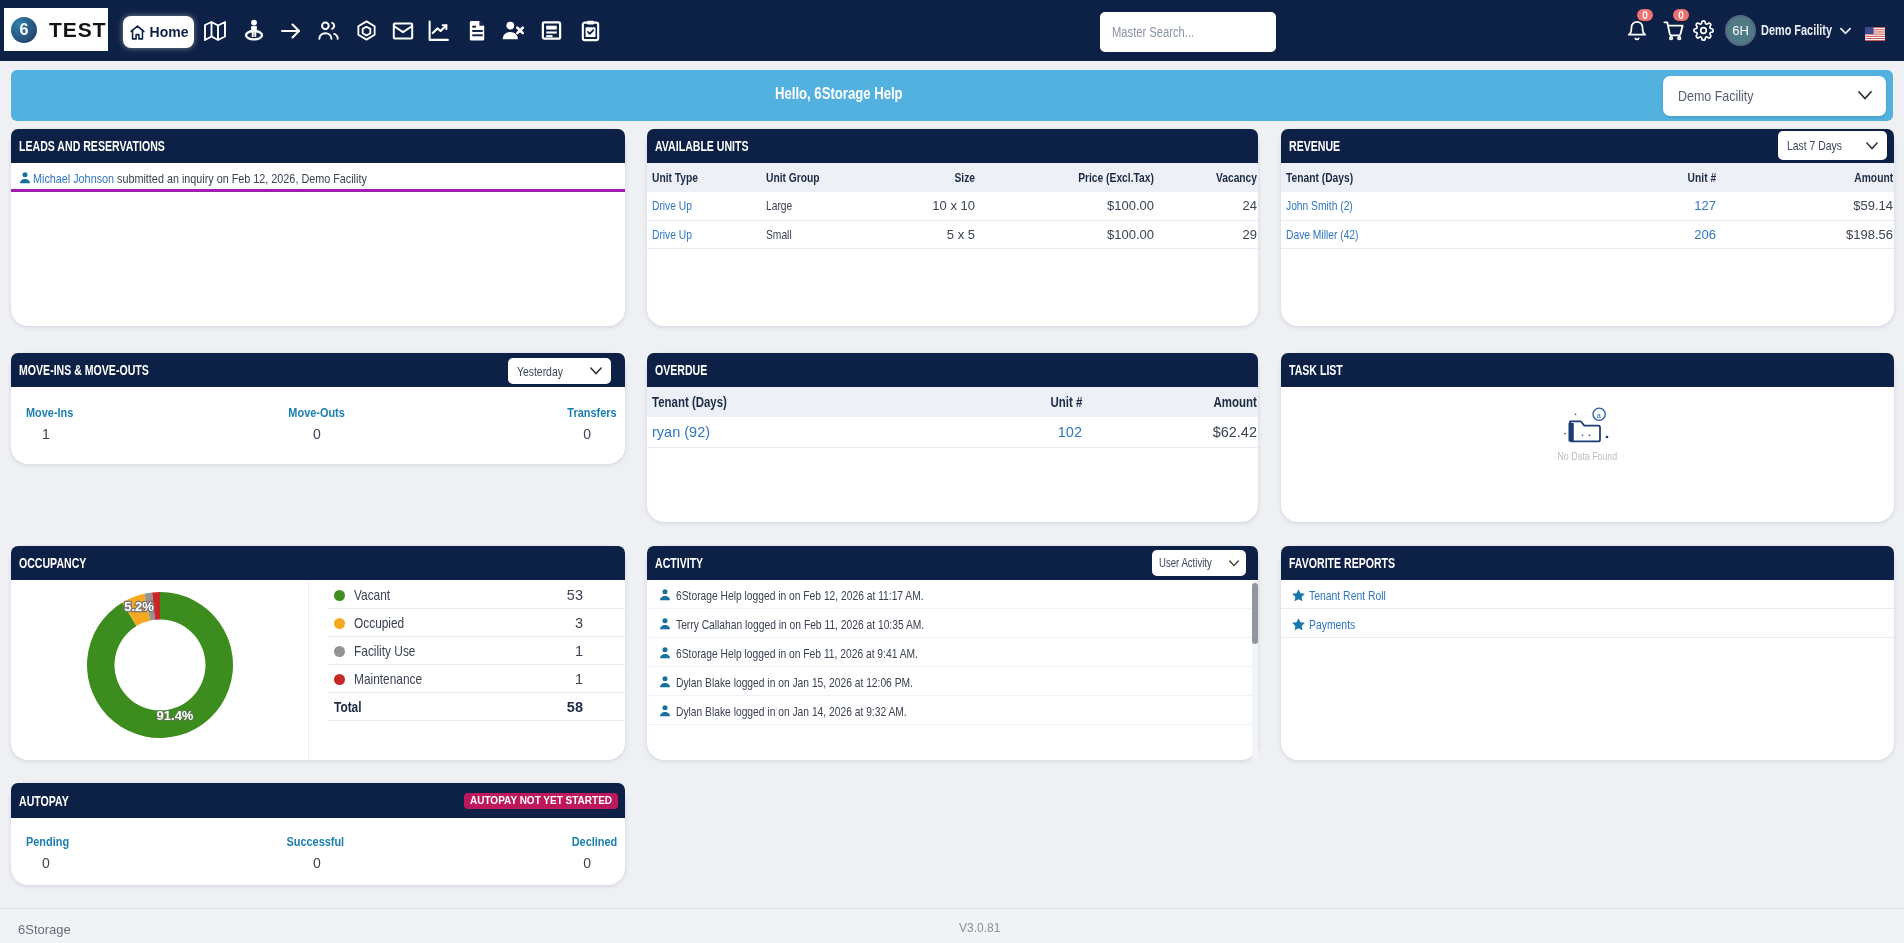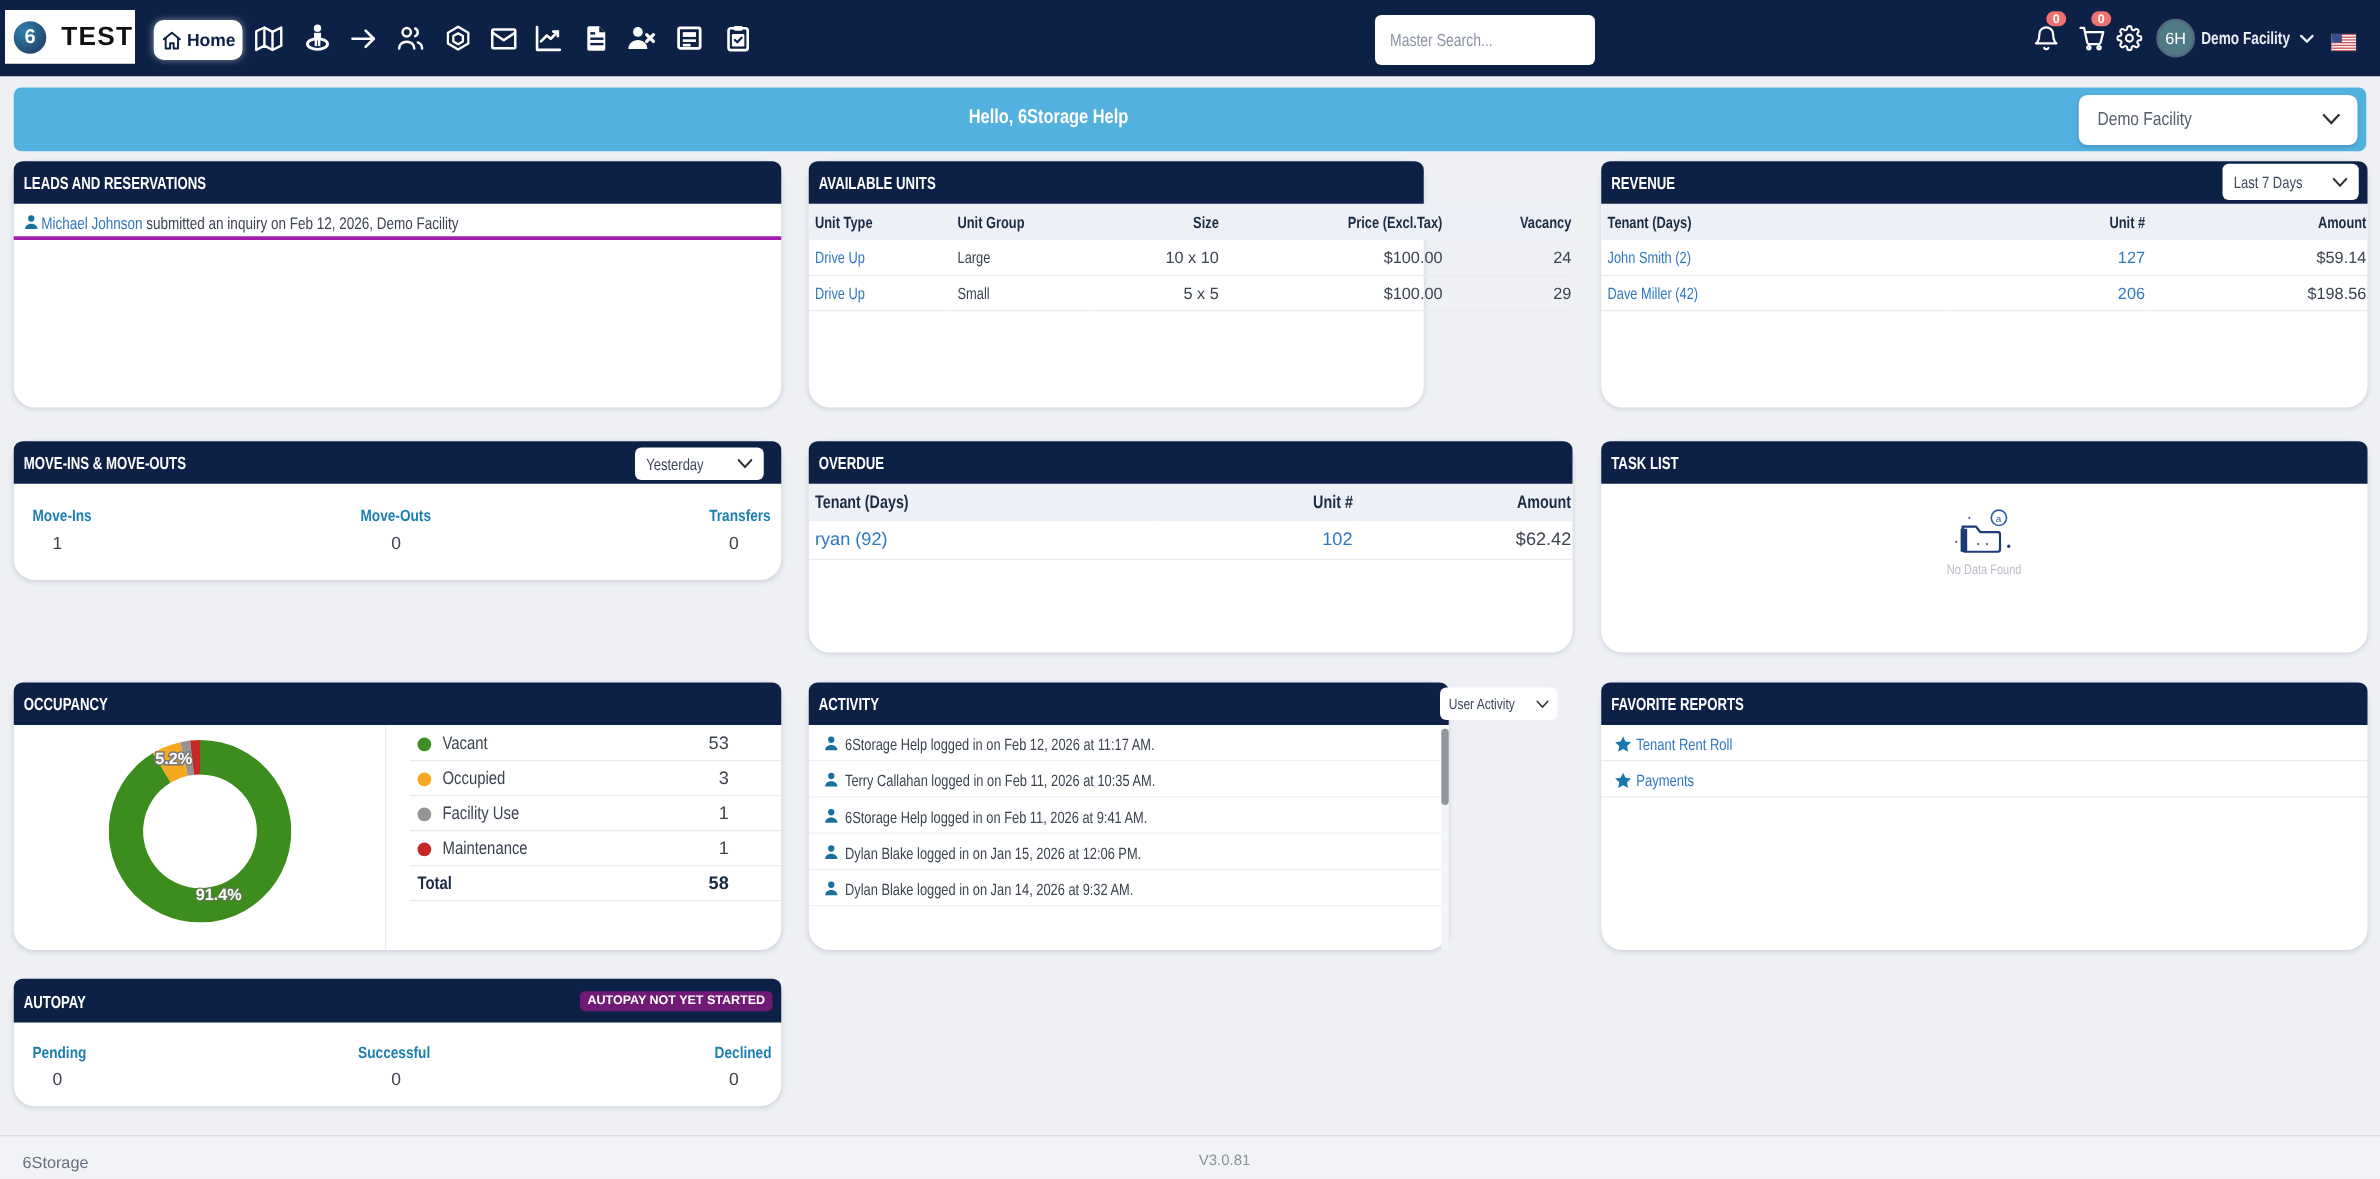--- a/index.html
+++ b/index.html
@@ -213,21 +213,21 @@
     </div>
   <div style="position:relative; height:29px; border-bottom:3px solid #a21caf; font-size:13.5px;">
     <svg style="position:absolute;left:7px;top:8px" width="14" height="14" viewBox="0 0 24 24" fill="#17709d">
         <circle cx="12" cy="6.5" r="4.3"></circle>
         <path d="M3.5 21c0-4.4 3.8-7.3 8.5-7.3s8.5 2.9 8.5 7.3z"></path>
       </svg>
     <span class="cx" style="position:absolute; left:22px; top:8px; transform:scaleX(.8);"><a class="lnk">Michael Johnson</a> <span style="color:#3b4350;">submitted an inquiry on Feb 12, 2026, Demo Facility</span></span>
   </div>
 </div>
 
-<div class="card" style="left:647px; top:129px; width:492px; height:197px;">
+<div class="card" style="left:647px; top:129px; width:611px; height:197px;">
   <div class="chead">
       <span class="ct">AVAILABLE UNITS</span>
     </div>
   <table class="t">
     <colgroup>
         <col style="width:114px">
         <col style="width:110px">
         <col style="width:109px">
         <col style="width:179px">
         <col style="width:99px">
@@ -394,21 +394,21 @@
         <span class="lab"><span class="cx" style="transform:scaleX(.82)">Maintenance</span></span>
         <span class="val">1</span>
       </div>
     <div class="legrow" style="top:113px; font-weight:bold; color:#1c2b44;">
         <span class="lab" style="left:6px;"><span class="cx" style="transform:scaleX(.82)">Total</span></span>
         <span class="val">58</span>
       </div>
   </div>
 </div>
 
-<div class="card" style="left:647px; top:546px; width:512px; height:214px;">
+<div class="card" style="left:647px; top:546px; width:611px; height:214px;">
   <div class="chead">
       <span class="ct">ACTIVITY</span>
     <div class="seldrop" style="left:505px; top:4px; width:94px; height:26px; font-size:12px; padding:0 7px;">
         <span class="st">User Activity</span> 
         <svg width="10" height="7" viewBox="0 0 14 9">
           <path d="M1 1l6 6.5L13 1" stroke="#333" stroke-width="1.8" fill="none" stroke-linecap="round"></path>
         </svg>
       </div>
   </div>
   <div id="actlist" style="position:relative; height:180px; font-size:13px; color:#3b4350;">
@@ -466,21 +466,21 @@
     <svg style="position:absolute;left:10px;top:8px" width="15" height="15" viewBox="0 0 24 24" fill="#1778ac">
         <path d="M12 1.8 15.1 8.3 22.2 9.3 17 14.2 18.3 21.3 12 17.9 5.7 21.3 7 14.2 1.8 9.3 8.9 8.3z"></path>
       </svg>
     <a class="lnk cx" style="position:absolute;left:28px;top:8px;font-size:13px;transform:scaleX(.8);">Payments</a>
   </div>
 </div>
 
 <div class="card" style="left:11px; top:783px; width:614px; height:102px;">
   <div class="chead" style="height:35px;">
       <span class="ct">AUTOPAY</span>
-    <div style="position:absolute; left:453px; top:10px; height:16px; background:#701a75; border-radius:4px; color:#fff; font-size:10px; font-weight:bold; text-align:center; line-height:16px; padding:0 6px; white-space:nowrap;">AUTOPAY NOT YET STARTED</div>
+    <div style="position:absolute; left:453px; top:10px; height:16px; background:#be185d; border-radius:4px; color:#fff; font-size:10px; font-weight:bold; text-align:center; line-height:16px; padding:0 6px; white-space:nowrap;">AUTOPAY NOT YET STARTED</div>
   </div>
   <div style="position:relative; height:67px; font-size:15px;">
     <span class="teal cx" style="position:absolute;left:15px;top:16px;transform:scaleX(.84);">Pending</span>
     <span style="position:absolute;left:31px;top:37px;color:#3b4350;font-size:14px;">0</span>
     <span class="teal cxc" style="position:absolute;left:270px;top:16px;transform:scaleX(.84);">Successful</span>
     <span style="position:absolute;left:302px;top:37px;color:#3b4350;font-size:14px;">0</span>
     <span class="teal cxr" style="position:absolute;right:8px;top:16px;transform:scaleX(.84);">Declined</span>
     <span style="position:absolute;right:34px;top:37px;color:#3b4350;font-size:14px;">0</span>
   </div>
 </div>

